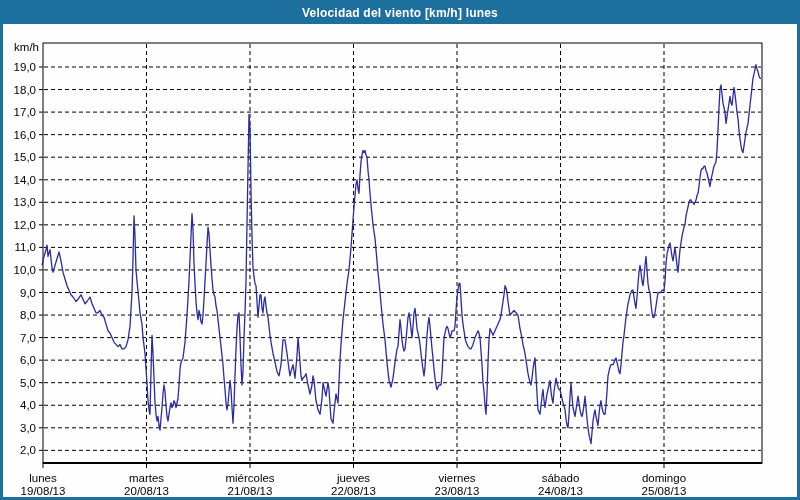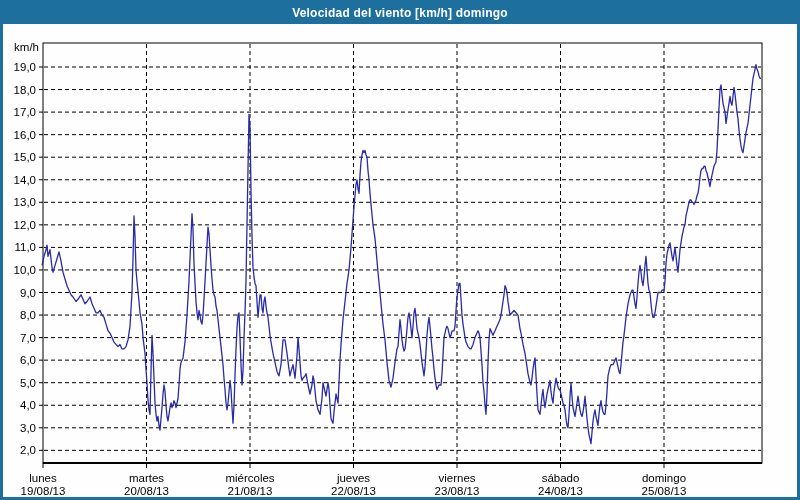--- a/index.html
+++ b/index.html
@@ -10,21 +10,21 @@
        background:#1d6f9e;color:#ffffff;font-size:12px;font-weight:bold;
        text-align:center;line-height:21px;letter-spacing:.2px;}
   #chart{position:absolute;left:0;top:0;width:800px;height:500px;}
   text{font-family:"Liberation Sans",sans-serif;}
 </style>
 </head>
 <body>
 
 <div id="app">
   <div id="titlebar">
-    <span>Velocidad del viento [km/h] domingo</span>
+    <span>Velocidad del viento [km/h] lunes</span>
   </div>
   <svg id="chart" viewBox="0 0 800 500" xmlns="http://www.w3.org/2000/svg">
       <line x1="41" y1="64" x2="758" y2="64" stroke="#000" stroke-width="1" stroke-dasharray="4 3"></line>
       <line x1="36" y1="64" x2="40" y2="64" stroke="#000" stroke-width="1"></line>
       <text x="33" y="68" text-anchor="end" font-size="11.5" fill="#000">19,0</text>
       <line x1="41" y1="86.55" x2="758" y2="86.55" stroke="#000" stroke-width="1" stroke-dasharray="4 3"></line>
       <line x1="36" y1="86.55" x2="40" y2="86.55" stroke="#000" stroke-width="1"></line>
       <text x="33" y="90.55" text-anchor="end" font-size="11.5" fill="#000">18,0</text>
       <line x1="41" y1="109.1" x2="758" y2="109.1" stroke="#000" stroke-width="1" stroke-dasharray="4 3"></line>
       <line x1="36" y1="109.1" x2="40" y2="109.1" stroke="#000" stroke-width="1"></line>

